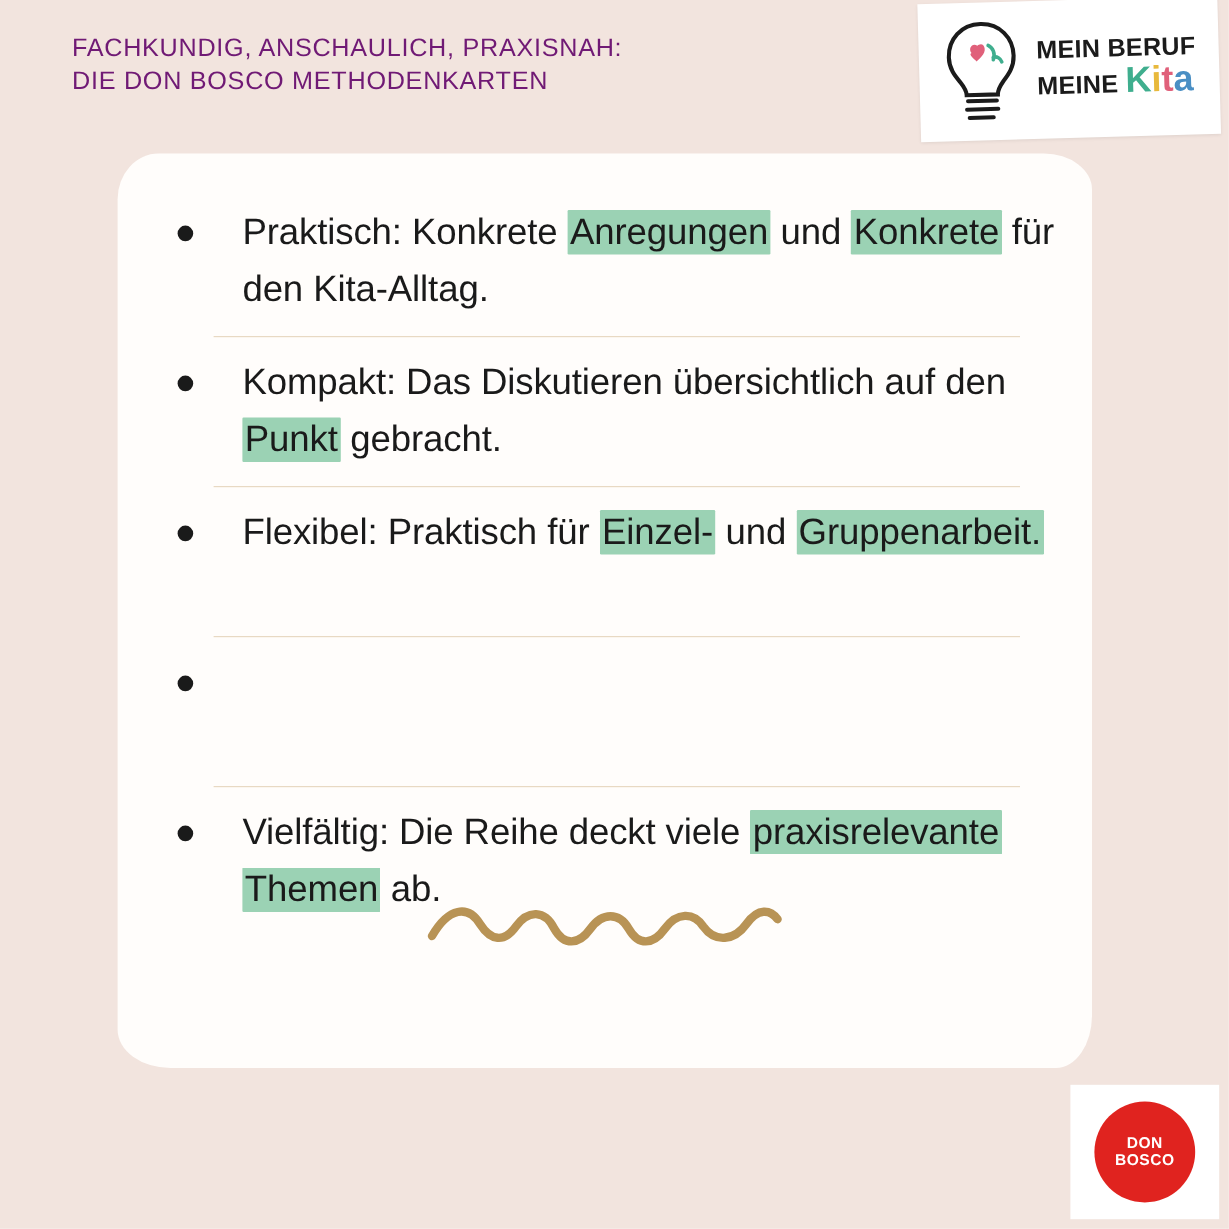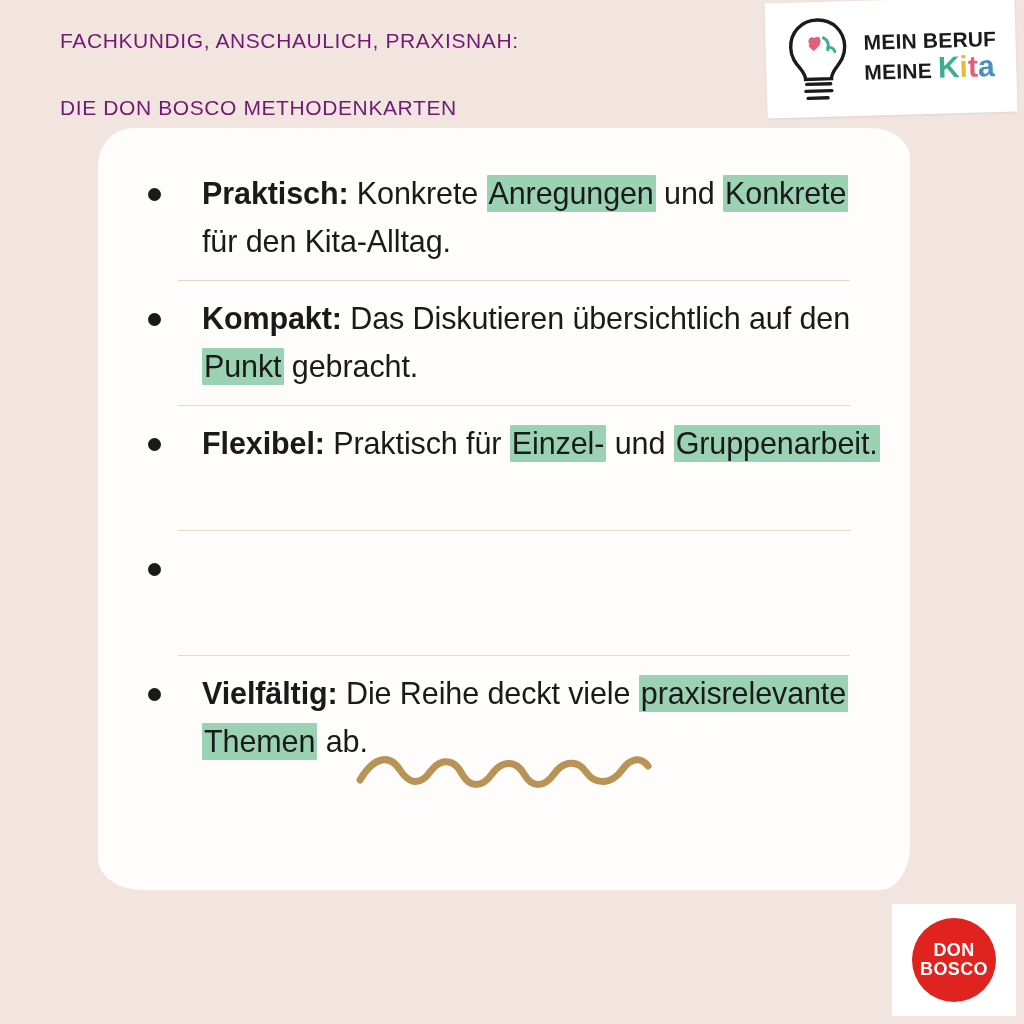--- a/index.html
+++ b/index.html
@@ -22,21 +22,21 @@
     left: 60px;
     top: 28px;
     width: 700px;
     font-weight: normal;
     font-size: 21px;
     line-height: 1.28;
     letter-spacing: 0.6px;
     color: #701a75;
     text-transform: uppercase;
   }
-  .headline .line2 { display: block; margin-top: 40px; }
+  .headline .line2 { display: block; }
 
   
   .kita-badge {
     position: absolute;
     top: 0;
     right: 8px;
     width: 250px;
     height: 115px;
     background: #ffffff;
     transform: rotate(-1.6deg);
@@ -102,21 +102,21 @@
     border-radius: 50%;
     background: #1a1a1a;
   }
   .item p {
     font-size: 30.5px;
     line-height: 1.56;
     color: #1a1a1a;
     letter-spacing: -0.1px;
     max-width: 690px;
   }
-  .item p b { font-weight: bold; }
+  .item p b { font-weight: normal; }
 
   .hl {
     background: #9bd2b4;
     padding: 1px 2px 2px 2px;
     border-radius: 1px;
     box-decoration-break: clone;
     -webkit-box-decoration-break: clone;
   }
 
   .divider {
@@ -151,21 +151,21 @@
     width: 84px;
     height: 84px;
     border-radius: 50%;
     background: #e0231f;
     color: #ffffff;
     display: flex;
     flex-direction: column;
     align-items: center;
     justify-content: center;
     font-weight: bold;
-    font-size: 18px;
+    font-size: 13px;
     line-height: 1.05;
     letter-spacing: 0.4px;
   }
 </style>
 </head>
 <body>
 
 <div class="headline">
   <span>Fachkundig, anschaulich, praxisnah:</span>
   <span class="line2">Die Don Bosco Methodenkarten</span>

